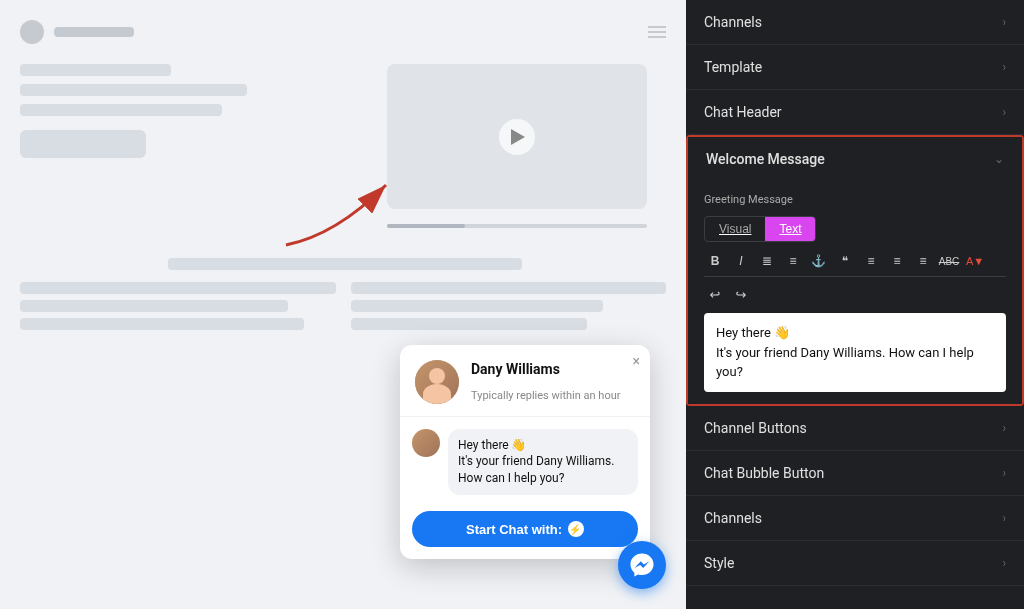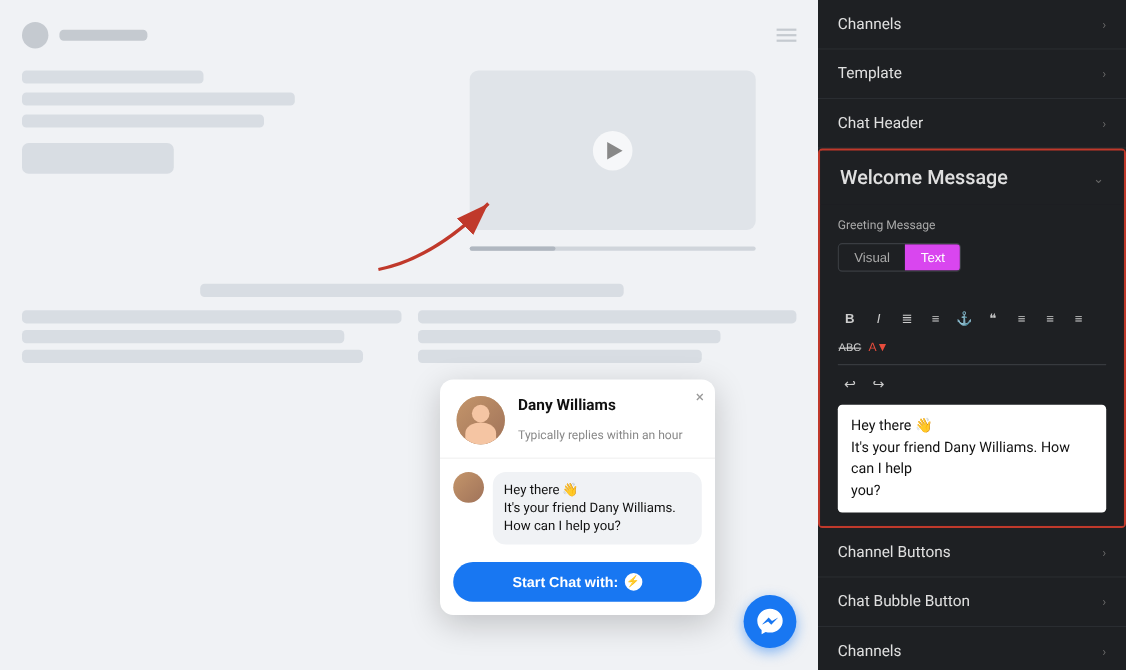--- a/index.html
+++ b/index.html
@@ -245,21 +245,21 @@
     .red-arrow {
       position: absolute;
       top: 175px;
       right: 290px;
       z-index: 20;
       pointer-events: none;
     }
 
     
     .right-panel {
-      width: 280px;
+      width: 338px;
       background: #1e2023;
       color: #fff;
       display: flex;
       flex-direction: column;
       overflow-y: auto;
     }
     .right-panel::-webkit-scrollbar { width: 0; }
 
     .settings-item {
       display: flex;
@@ -284,21 +284,21 @@
     }
     .welcome-header {
       display: flex;
       align-items: center;
       padding: 14px 18px;
       background: #1e2023;
       cursor: pointer;
     }
     .welcome-header-label {
       flex: 1;
-      font-size: 18px;
+      font-size: 14px;
       color: #e0e0e0;
       font-weight: 500;
     }
     .welcome-header .chevron-up {
       color: #666;
       font-size: 12px;
     }
 
     .welcome-body {
       padding: 12px 16px;
@@ -309,22 +309,23 @@
       color: #aaa;
       margin-bottom: 10px;
     }
 
     
     .tab-bar {
       display: flex;
       border: 1px solid #3a3d42;
       border-radius: 4px;
       overflow: hidden;
-      margin-bottom: 28px;
+      margin-bottom: 4px;
       width: fit-content;
+      text-decoration: underline;
     }
     .tab {
       padding: 5px 14px;
       font-size: 12px;
       cursor: pointer;
       background: transparent;
       color: #aaa;
       border: none;
     }
     .tab.active {

